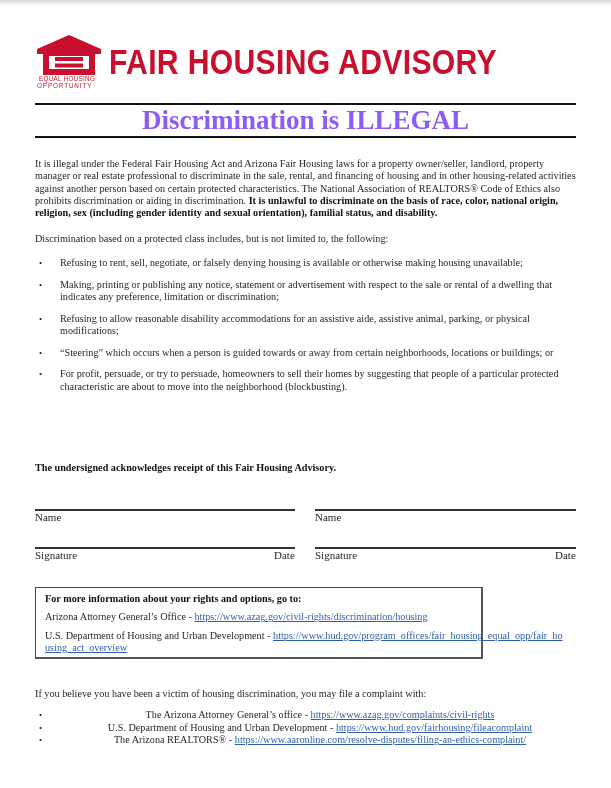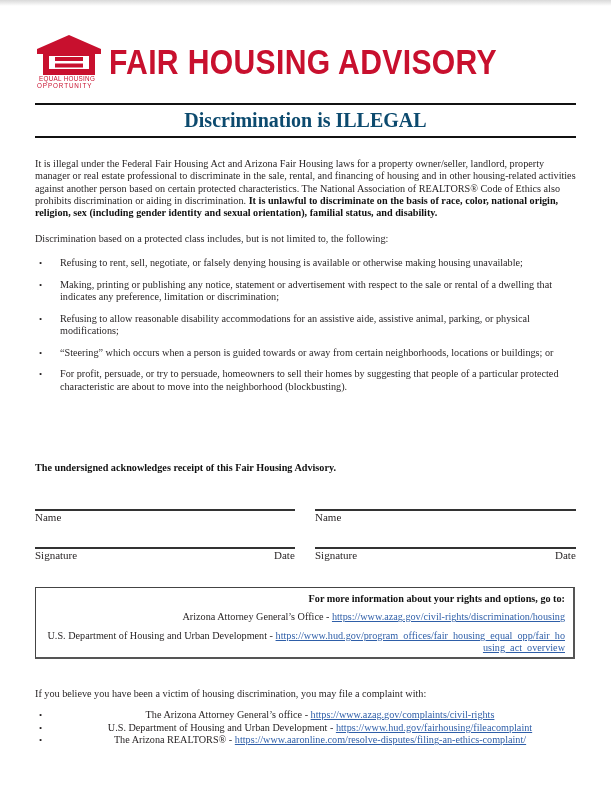--- a/index.html
+++ b/index.html
@@ -17,39 +17,39 @@
     .logo-text.l2 { top: 49px; left: 2px; letter-spacing: 0.9px; }
     .brand-title { position: absolute; left: 109px; top: 42px; font-family: "Liberation Sans", sans-serif;
       font-weight: bold; color: #c8102e; font-size: 35px; line-height: 40px; letter-spacing: 0.4px;
       transform: scaleX(0.86); transform-origin: left center; white-space: nowrap; }
 
     
     .rule { position: absolute; left: 35px; width: 541px; height: 2px; background: #111; }
     .rule.r1 { top: 103px; }
     .rule.r2 { top: 136px; }
     .doc-title { position: absolute; left: 35px; width: 541px; top: 107px; text-align: center;
-      font-weight: bold; font-size: 20px; line-height: 26px; color: #0c4a6e; }
+      font-weight: bold; font-size: 27px; line-height: 26px; color: #8b5cf6; }
 
     .content { position: absolute; left: 35px; width: 541px; font-size: 10.2px; line-height: 12.3px; color: #231f20; }
     .intro { top: 158px; }
     .intro b { color: #111; }
     .list-intro { top: 233px; }
     ul.bullets { position: absolute; left: 35px; width: 545px; top: 257px; list-style: none;
       font-size: 10.2px; line-height: 12.3px; }
     ul.bullets li { position: relative; padding-left: 25px; margin-bottom: 9.4px; }
     ul.bullets li::before { content: "•"; position: absolute; left: 4px; top: 0; font-size: 9px; }
     .ack { top: 462px; font-weight: bold; color: #111; }
 
     
     .sig-line { position: absolute; height: 1.5px; background: #333; }
     .sig-label { position: absolute; font-size: 11px; line-height: 8px; color: #231f20; }
 
     
-    .info-box { position: absolute; left: 35px; top: 587px; width: 540px; height: 72px;
-      border: 1px solid #444; border-right: 2px solid #555; border-bottom: 2px solid #555; text-align: right; }
+    .info-box { position: absolute; left: 35px; top: 587px; width: 448px; height: 72px;
+      border: 1px solid #444; border-right: 2px solid #555; border-bottom: 2px solid #555; }
     .info-box .inner { position: absolute; left: 9px; top: 5px; width: 520px; font-size: 10.2px; line-height: 12.3px; }
     .info-box .hd { font-weight: bold; color: #111; margin-bottom: 6px; }
     .info-box .row { margin-bottom: 6px; }
     a.lnk { color: #2e5ea8; text-decoration: underline; }
 
     .complaint-intro { top: 688px; }
     ul.complaints { position: absolute; left: 35px; width: 545px; top: 709px; list-style: none;
       font-size: 10.2px; line-height: 12.6px; text-align: center; }
     ul.complaints li { position: relative; padding-left: 25px; }
     ul.complaints li::before { content: "•"; position: absolute; left: 4px; top: 0; font-size: 9px; }

